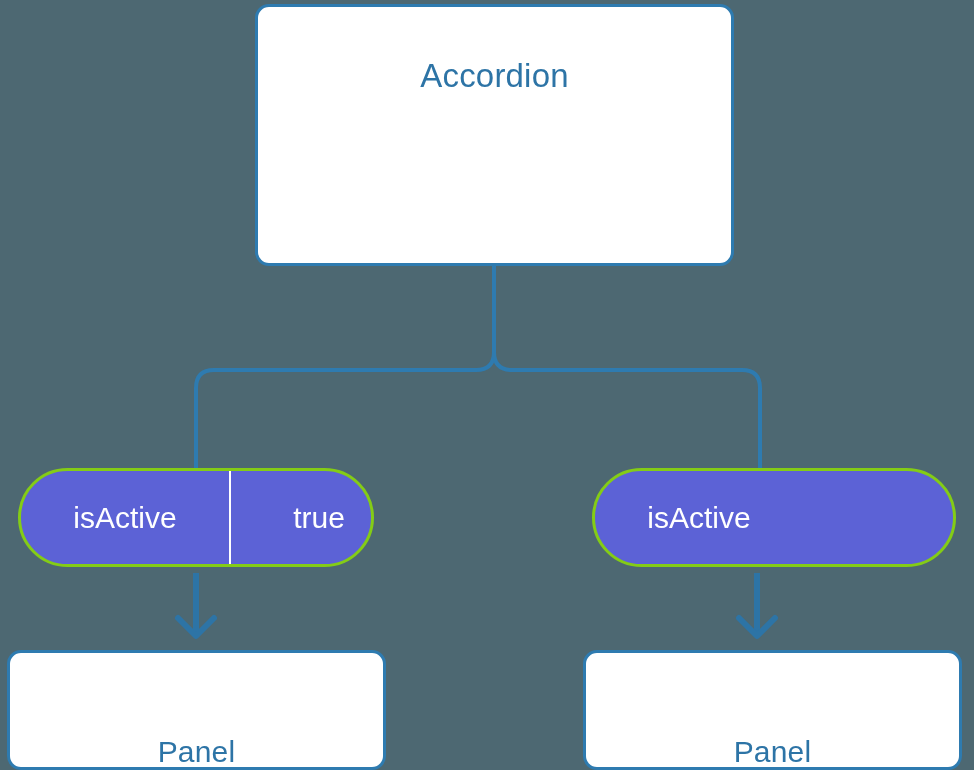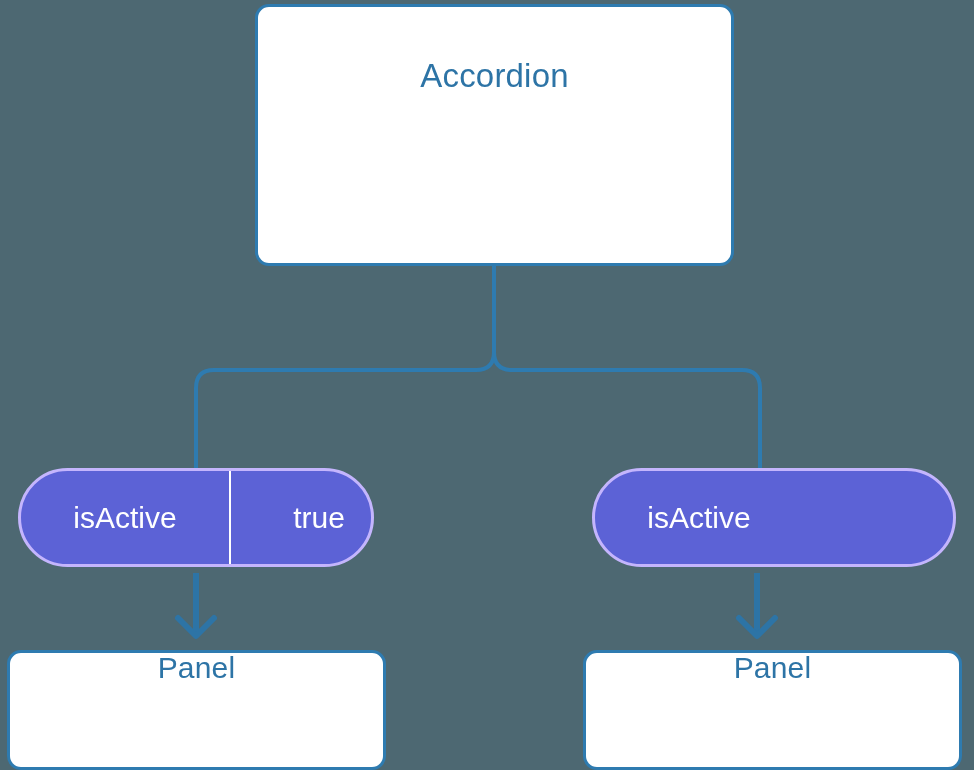--- a/index.html
+++ b/index.html
@@ -53,21 +53,21 @@
     height: 262px;
   }
   #accordion-card .card-title {
     margin-top: 52px;
   }
 
   .panel-card {
     top: 650px;
     height: 120px;
     display: flex;
-    align-items: flex-start;
+    align-items: flex-end;
     justify-content: center;
   }
   #panel-card-left  { left: 7px;   width: 379px; }
   #panel-card-right { left: 583px; width: 379px; }
   .panel-card .card-title { font-size: 30px; }
 
   
   .pill {
     position: absolute;
     display: flex;
@@ -105,21 +105,21 @@
     color: #5b5fd6;
     font-size: 31px;
     border-left: 2px solid #5b5fd6;
   }
 
   
   .pill-filled {
     top: 468px;
     height: 99px;
     background: #5c62d6;
-    border: 3px solid #c4b5fd;
+    border: 3px solid #84cc16;
   }
   .pill-filled .pill-key,
   .pill-filled .pill-val {
     color: #ffffff;
     font-size: 30px;
   }
   .pill-filled .pill-val {
     flex: 1;
     border-left: 2px solid #ffffff;
     padding-left: 36px;

